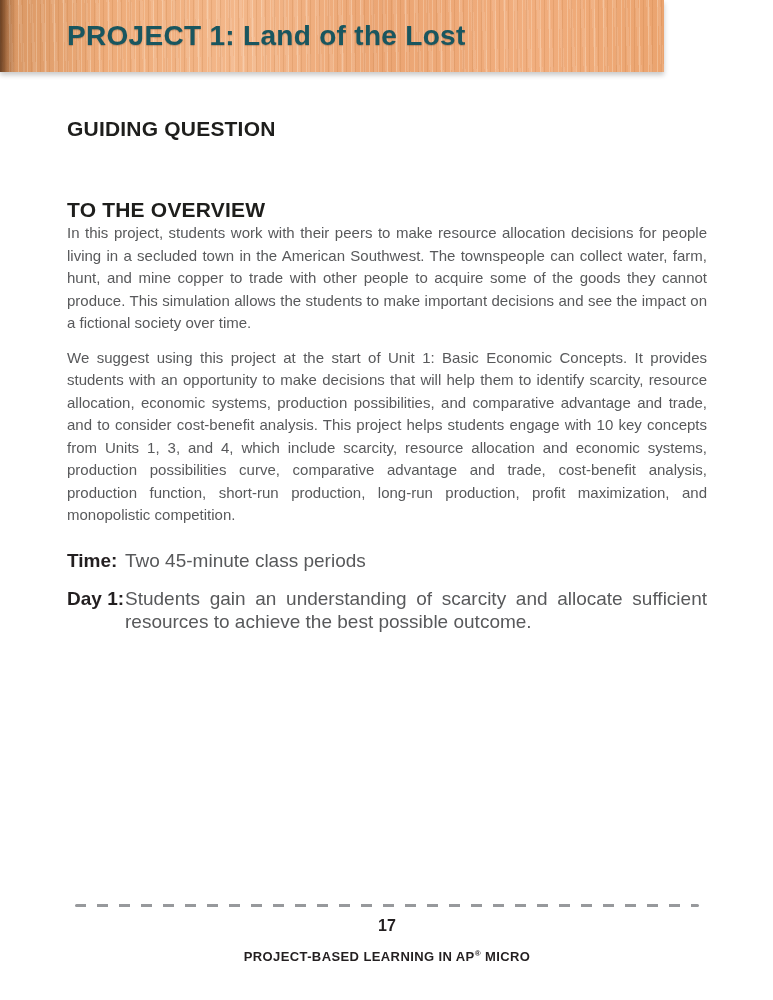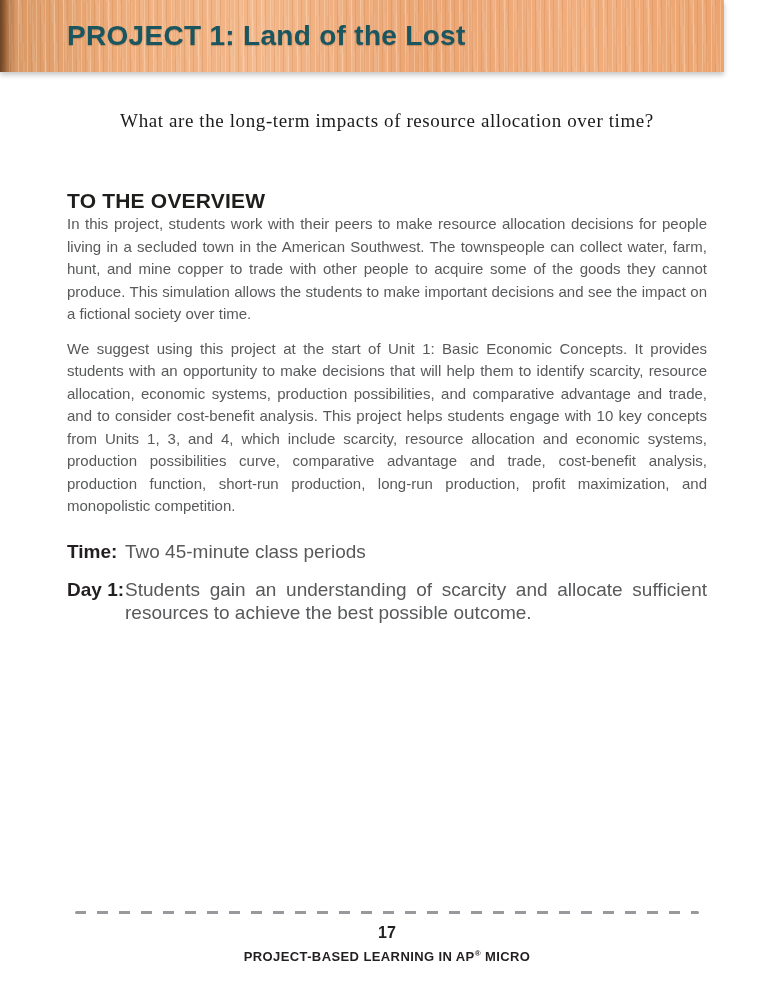--- a/index.html
+++ b/index.html
@@ -7,21 +7,21 @@
   body {
     width: 773px; height: 1000px;
     position: relative;
     font-family: "Liberation Sans", sans-serif;
     overflow: hidden;
   }
 
   
   .band {
     position: relative;
-    width: 724px; height: 72px;
+    width: 664px; height: 72px;
     background-color: #eda877;
     background-image:
       repeating-linear-gradient(90deg,
         rgba(255,236,214,0.30) 0 1px, rgba(0,0,0,0) 1px 4px,
         rgba(190,118,60,0.22) 4px 5px, rgba(0,0,0,0) 5px 9px),
       repeating-linear-gradient(87deg,
         rgba(255,255,255,0.10) 0 3px, rgba(0,0,0,0) 3px 11px),
       linear-gradient(90deg,
         #d89663 0%, #eeac7a 16%, #f3b78a 36%,
         #eba573 58%, #f1ae7e 80%, #eba46f 100%);
@@ -106,41 +106,41 @@
       #97999c 0 11px, rgba(0,0,0,0) 11px 22px);
     border-radius: 2px;
   }
   .pagenum {
     margin-top: 10px;
     font-size: 16px;
     font-weight: bold;
     color: #231f20;
   }
   .booktitle {
-    margin-top: 7px;
+    margin-top: 14px;
     font-size: 13px;
     font-weight: bold;
     letter-spacing: 0.4px;
     color: #231f20;
   }
   .booktitle sup { font-size: 8px; }
 </style>
 </head>
 <body>
 
 <div>
 
   <header class="band">
     <h1>PROJECT 1: Land of the Lost</h1>
   </header>
 
   <main class="content">
 
+    <h2 class="h-guiding">GUIDING QUESTION</h2>
 
-    <p class="handwritten">What are the long-term impacts of resource allocation over time?</p>
 
     <h2 class="h-teacher">TO THE OVERVIEW</h2>
 
     <p class="body">In this project, students work with their peers to make resource allocation decisions for people living in a secluded town in the American Southwest. The townspeople can collect water, farm, hunt, and mine copper to trade with other people to acquire some of the goods they cannot produce. This simulation allows the students to make important decisions and see the impact on a fictional society over time.</p>
 
     <p class="body">We suggest using this project at the start of Unit 1: Basic Economic Concepts. It provides students with an opportunity to make decisions that will help them to identify scarcity, resource allocation, economic systems, production possibilities, and comparative advantage and trade, and to consider cost-benefit analysis. This project helps students engage with 10 key concepts from Units 1, 3, and 4, which include scarcity, resource allocation and economic systems, production possibilities curve, comparative advantage and trade, cost-benefit analysis, production function, short-run production, long-run production, profit maximization, and monopolistic competition.</p>
 
 
     <div class="ov-row first">
       <span class="ov-label">Time:</span>

